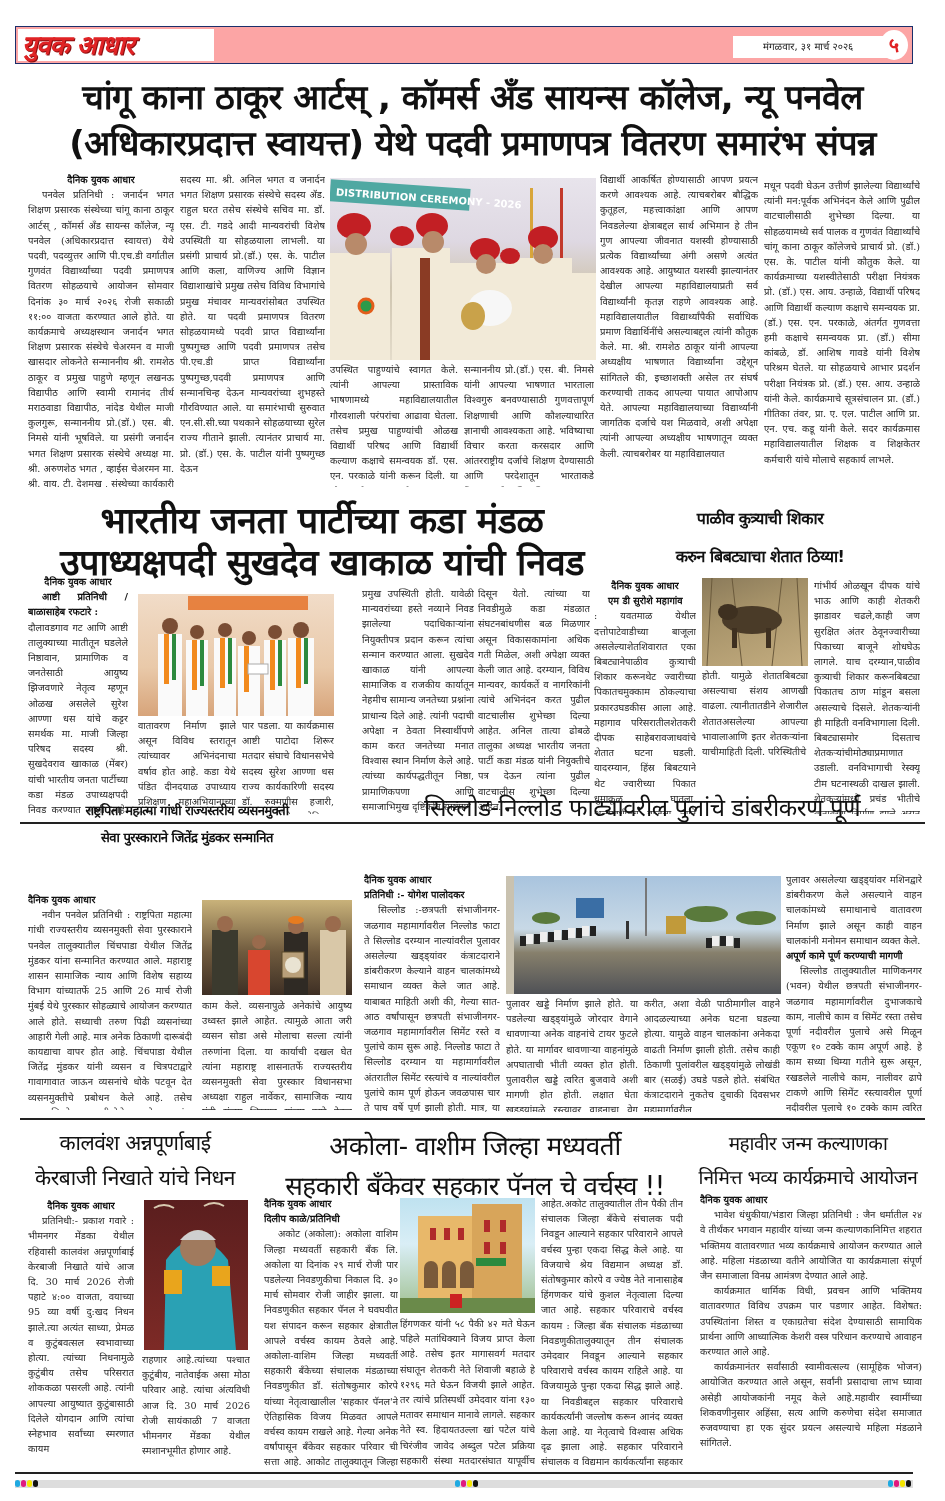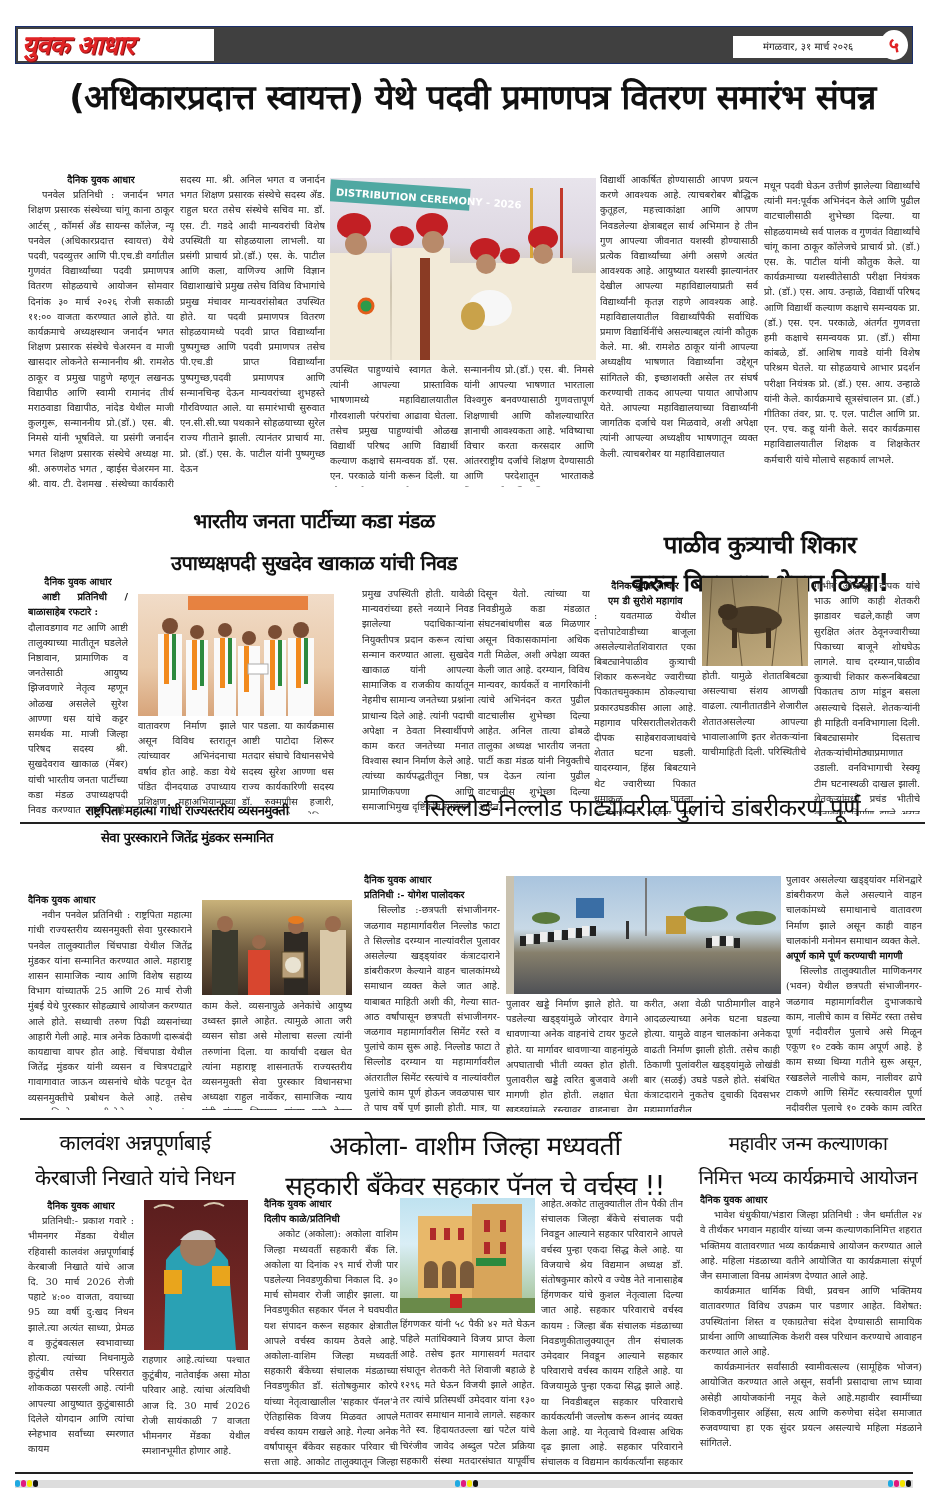--- a/index.html
+++ b/index.html
@@ -1,19 +1,19 @@
 <!DOCTYPE html>
 <html><head>
 <meta charset="utf-8">
 <style>
   * { box-sizing: border-box; margin: 0; padding: 0; }
   body { width: 945px; height: 1501px; background: #fff; font-family: "DejaVu Serif", serif; color: #1a1a1a; position: relative; overflow: hidden; }
   .abs { position: absolute; }
   
-  .mast { left: 15px; top: 26px; width: 898px; height: 38px; background: #404040; border: 1px solid #1b2f6b; }
+  .mast { left: 15px; top: 26px; width: 898px; height: 38px; background: #fca5a5; border: 1px solid #1b2f6b; }
   .logo { left: 2px; top: 2px; width: 196px; height: 32px; background: #fff; color: #e02325; font-family: "DejaVu Sans", sans-serif; font-weight: 900; font-size: 26px; line-height: 32px; padding-left: 4px; letter-spacing: -1px; font-style: italic; text-shadow: 1px 1px 0 #8a0f10; }
   .datebox { left: 717px; top: 9px; width: 160px; height: 22px; background: #fff; font-size: 10px; font-family: "DejaVu Sans", sans-serif; line-height: 22px; padding-left: 30px; }
   .pagenum { left: 864px; top: 3px; width: 28px; height: 30px; border-radius: 50%; background: #fff; color: #e02325; font-weight: bold; font-size: 20px; text-align: center; line-height: 30px; font-family: "DejaVu Sans", sans-serif; }
   
   .hl { font-family: "DejaVu Sans", sans-serif; font-weight: bold; color: #111; text-align: center; letter-spacing: -0.5px; }
   .h1 { left: 20px; top: 74px; width: 905px; font-size: 34px; line-height: 46px; }
   .rule { height: 2px; background: #222; }
   .col { font-size: 9.6px; line-height: 15.2px; text-align: justify; overflow: hidden; color: #2a2a2a; }
   .col .by { font-weight: bold; color: #111; }
   .col p { text-indent: 14px; }
@@ -27,20 +27,21 @@
 </head>
 <body>
 
 <div class="abs mast">
   <div class="abs logo">युवक आधार</div>
   <div class="abs datebox">मंगळवार, ३१ मार्च २०२६</div>
   <div class="abs pagenum">५</div>
 </div>
 
 <div class="abs hl h1">
+  <div>चांगू काना ठाकूर आर्टस् , कॉमर्स  अँड सायन्स  कॉलेज, न्यू पनवेल</div>
   <div>(अधिकारप्रदात्त स्वायत्त) येथे पदवी प्रमाणपत्र वितरण समारंभ संपन्न</div>
 </div>
 
 <div class="abs col" style="left:28px;top:172px;width:146px;height:315px;">
   <p class="nb by" style="text-align:center">दैनिक युवक आधार</p>
   <p>पनवेल प्रतिनिधी : जनार्दन भगत शिक्षण प्रसारक संस्थेच्या चांगू काना ठाकूर आर्टस् , कॉमर्स अँड सायन्स कॉलेज, न्यू पनवेल (अधिकारप्रदात्त स्वायत्त) येथे पदवी, पदव्युत्तर आणि पी.एच.डी वर्गातील गुणवंत विद्यार्थ्यांच्या पदवी प्रमाणपत्र वितरण सोहळयाचे आयोजन सोमवार दिनांक ३० मार्च २०२६ रोजी सकाळी ११:०० वाजता करण्यात आले होते. या कार्यक्रमाचे अध्यक्षस्थान जनार्दन भगत शिक्षण प्रसारक संस्थेचे चेअरमन व माजी खासदार लोकनेते सन्माननीय श्री. रामशेठ ठाकूर व प्रमुख पाहुणे म्हणून लखनऊ विद्यापीठ आणि स्वामी रामानंद तीर्थ मराठवाडा विद्यापीठ, नांदेड येथील माजी कुलगुरू, सन्माननीय प्रो.(डॉ.) एस. बी. निमसे यांनी भूषविले. या प्रसंगी जनार्दन भगत शिक्षण प्रसारक संस्थेचे अध्यक्ष मा. श्री. अरुणशेठ भगत , व्हाईस चेअरमन मा. श्री. वाय. टी. देशमुख , संस्थेच्या कार्यकारी मंडळाचे</p>
 </div>
 <div class="abs col" style="left:180px;top:172px;width:145px;height:315px;">
   <p class="nb">सदस्य मा. श्री. अनिल भगत व जनार्दन भगत शिक्षण प्रसारक संस्थेचे सदस्य ॲड. राहुल घरत तसेच संस्थेचे सचिव मा. डॉ. एस. टी. गडदे आदी मान्यवरांची विशेष उपस्थिती या सोहळयाला लाभली. या प्रसंगी प्राचार्य प्रो.(डॉ.) एस. के. पाटील आणि कला, वाणिज्य आणि विज्ञान विद्याशाखांचे प्रमुख तसेच विविध विभागांचे प्रमुख मंचावर मान्यवरांसोबत उपस्थित होते. या पदवी प्रमाणपत्र वितरण सोहळयामध्ये पदवी प्राप्त विद्यार्थ्यांना पुष्पगुच्छ आणि पदवी प्रमाणपत्र तसेच पी.एच.डी प्राप्त विद्यार्थ्यांना पुष्पगुच्छ,पदवी प्रमाणपत्र आणि सन्मानचिन्ह देऊन मान्यवरांच्या शुभहस्ते गौरविण्यात आले. या समारंभाची सुरुवात एन.सी.सी.च्या पथकाने सोहळयाच्या सुरेल राज्य गीताने झाली. त्यानंतर प्राचार्य मा. प्रो. (डॉ.) एस. के. पाटील यांनी पुष्पगुच्छ देऊन</p>
 </div>
@@ -84,21 +85,21 @@
 <div class="abs col" style="left:464px;top:362px;width:130px;height:125px;">
   <p class="nb">सन्माननीय प्रो.(डॉ.) एस. बी. निमसे यांनी आपल्या भाषणात भारताला विश्वगुरु बनवण्यासाठी गुणवत्तापूर्ण शिक्षणाची आणि कौशल्याधारित ज्ञानाची आवश्यकता आहे. भविष्याचा विचार करता करसदार आणि आंतरराष्ट्रीय दर्जाचे शिक्षण देण्यासाठी आणि परदेशातून भारताकडे शिक्षणासाठी अधिकाधिक</p>
 </div>
 <div class="abs col" style="left:600px;top:172px;width:158px;height:315px;">
   <p class="nb">विद्यार्थी आकर्षित होण्यासाठी आपण प्रयत्न करणे आवश्यक आहे. त्याचबरोबर बौद्धिक कुतूहल, महत्त्वाकांक्षा आणि आपण निवडलेल्या क्षेत्राबद्दल सार्थ अभिमान हे तीन गुण आपल्या जीवनात यशस्वी होण्यासाठी प्रत्येक विद्यार्थ्यांच्या अंगी असणे अत्यंत आवश्यक आहे. आयुष्यात यशस्वी झाल्यानंतर देखील आपल्या महाविद्यालयाप्रती सर्व विद्यार्थ्यांनी कृतज्ञ राहणे आवश्यक आहे. महाविद्यालयातील विद्यार्थ्यांपैकी सर्वाधिक प्रमाण विद्यार्थिनींचे असल्याबद्दल त्यांनी कौतुक केले. मा. श्री. रामशेठ ठाकूर यांनी आपल्या अध्यक्षीय भाषणात विद्यार्थ्यांना उद्देशून सांगितले की, इच्छाशक्ती असेल तर संघर्ष करण्याची ताकद आपल्या पायात आपोआप येते. आपल्या महाविद्यालयाच्या विद्यार्थ्यांनी जागतिक दर्जाचे यश मिळवावे, अशी अपेक्षा त्यांनी आपल्या अध्यक्षीय भाषणातून व्यक्त केली. त्याचबरोबर या महाविद्यालयात</p>
 </div>
 <div class="abs col" style="left:764px;top:178px;width:156px;height:315px;">
   <p class="nb">मधून पदवी घेऊन उत्तीर्ण झालेल्या विद्यार्थ्यांचे त्यांनी मन:पूर्वक अभिनंदन केले आणि पुढील वाटचालीसाठी शुभेच्छा दिल्या. या सोहळयामध्ये सर्व पालक व गुणवंत विद्यार्थ्यांचे चांगू काना ठाकूर कॉलेजचे प्राचार्य प्रो. (डॉ.) एस. के. पाटील यांनी कौतुक केले. या कार्यक्रमाच्या यशस्वीतेसाठी परीक्षा नियंत्रक प्रो. (डॉ.) एस. आय. उन्हाळे, विद्यार्थी परिषद आणि विद्यार्थी कल्याण कक्षाचे समन्वयक प्रा. (डॉ.) एस. एन. परकाळे, अंतर्गत गुणवत्ता हमी कक्षाचे समन्वयक प्रा. (डॉ.) सीमा कांबळे, डॉ. आशिष गावडे यांनी विशेष परिश्रम घेतले. या सोहळयाचे आभार प्रदर्शन परीक्षा नियंत्रक प्रो. (डॉ.) एस. आय. उन्हाळे यांनी केले. कार्यक्रमाचे सूत्रसंचालन प्रा. (डॉ.) गीतिका तंवर, प्रा. ए. एल. पाटील आणि प्रा. एन. एच. कडू यांनी केले. सदर कार्यक्रमास महाविद्यालयातील शिक्षक व शिक्षकेतर कर्मचारी यांचे मोलाचे सहकार्य लाभले.</p>
 </div>
 
-<div class="abs hl" style="left:44px;top:500px;width:540px;font-size:20px;line-height:42px;">
+<div class="abs hl" style="left:52px;top:500px;width:540px;font-size:36px;line-height:42px;">
   <div>भारतीय जनता पार्टीच्या कडा मंडळ</div>
   <div>उपाध्यक्षपदी सुखदेव खाकाळ यांची निवड</div>
 </div>
 <div class="abs col" style="left:28px;top:574px;width:100px;height:240px;">
   <p class="nb by" style="text-align:center">दैनिक युवक आधार</p>
   <p class="by">आष्टी प्रतिनिधी / बाळासाहेब रफटारे :</p>
   <p class="nb">दौलावडगाव गट आणि आष्टी तालुक्याच्या मातीतून घडलेले निष्ठावान, प्रामाणिक व जनतेसाठी आयुष्य झिजवणारे नेतृत्व म्हणून ओळख असलेले सुरेश आण्णा धस यांचे कट्टर समर्थक मा. माजी जिल्हा परिषद सदस्य श्री. सुखदेवराव खाकाळ (मेंबर) यांची भारतीय जनता पार्टीच्या कडा मंडळ उपाध्यक्षपदी निवड करण्यात आली आहे. या निवडीमुळे तालुक्यात आनंदाचे</p>
 </div>
 <div class="abs photo" style="left:138px;top:594px;width:196px;height:122px;background:linear-gradient(180deg,#f1dcc8 0%,#e9c9a9 60%,#d7a47a 100%);">
   <svg width="196" height="122" viewBox="0 0 196 122">
@@ -143,21 +144,21 @@
 <div class="abs col" style="left:242px;top:718px;width:92px;height:96px;">
   <p class="nb">पार पडला. या कार्यक्रमास आष्टी पाटोदा शिरूर मतदार संघाचे विधानसभेचे सदस्य सुरेश आण्णा धस राज्य कार्यकारिणी सदस्य डॉ. रुक्मणीस हजारी, भाजप नेते देविदास नागरगोजे तसेच चंद्रकांत पद यांची</p>
 </div>
 <div class="abs col" style="left:362px;top:586px;width:112px;height:228px;">
   <p class="nb">प्रमुख उपस्थिती होती. यावेळी मान्यवरांच्या हस्ते नव्याने निवड झालेल्या पदाधिकाऱ्यांना नियुक्तीपत्र प्रदान करून त्यांचा सन्मान करण्यात आला. सुखदेव खाकाळ यांनी आपल्या सामाजिक व राजकीय कार्यातून नेहमीच सामान्य जनतेच्या प्रश्नांना प्राधान्य दिले आहे. त्यांनी पदाची अपेक्षा न ठेवता निस्वार्थीपणे काम करत जनतेच्या मनात विश्वास स्थान निर्माण केले आहे. त्यांच्या कार्यपद्धतीतून निष्ठा, प्रामाणिकपणा आणि समाजाभिमुख दृष्टिकोन स्पष्टपणे</p>
 </div>
 <div class="abs col" style="left:478px;top:586px;width:112px;height:228px;">
   <p class="nb">दिसून येतो. त्यांच्या या निवडीमुळे कडा मंडळात संघटनबांधणीस बळ मिळणार असून विकासकामांना अधिक गती मिळेल, अशी अपेक्षा व्यक्त केली जात आहे. दरम्यान, विविध मान्यवर, कार्यकर्ते व नागरिकांनी त्यांचे अभिनंदन करत पुढील वाटचालीस शुभेच्छा दिल्या आहेत. अनिल तात्या ढोबळे तालुका अध्यक्ष भारतीय जनता पार्टी कडा मंडळ यांनी नियुक्तीचे पत्र देऊन त्यांना पुढील वाटचालीस शुभेच्छा दिल्या आहेत.</p>
 </div>
 
-<div class="abs hl" style="left:595px;top:500px;width:330px;font-size:24px;line-height:38px;margin-top:26px;">
+<div class="abs hl" style="left:595px;top:500px;width:330px;font-size:16px;line-height:38px;">
   <div>पाळीव कुत्र्याची शिकार</div>
   <div>करुन बिबट्याचा शेतात ठिय्या!</div>
 </div>
 <div class="abs col" style="left:594px;top:578px;width:102px;height:236px;">
   <p class="nb by" style="text-align:center">दैनिक युवक आधार</p>
   <p class="by">एम डी सुरोशे महागांव</p>
   <p class="nb">: यवतमाळ येथील दत्तोपाटेवाडीच्या बाजूला असलेल्याशेतशिवारात एका बिबट्यानेपाळीव कुत्र्याची शिकार करूनथेट ज्वारीच्या पिकातचमुक्काम ठोकल्याचा प्रकारउघडकीस आला आहे. महागाव परिसरातीलशेतकरी दीपक साहेबरावजाधवांचे शेतात घटना घडली. यादरम्यान, हिंस्र बिबटयाने थेट ज्वारीच्या पिकात धुमाकूळ घातला. अल्पावधीतच बाजूला त्याने शिकार करण्यासाठी</p>
 </div>
 <div class="abs photo" style="left:702px;top:578px;width:106px;height:88px;background:linear-gradient(160deg,#8a7a5a 0%,#a8946a 40%,#c4ad80 100%);">
   <svg width="106" height="88" viewBox="0 0 106 88">

